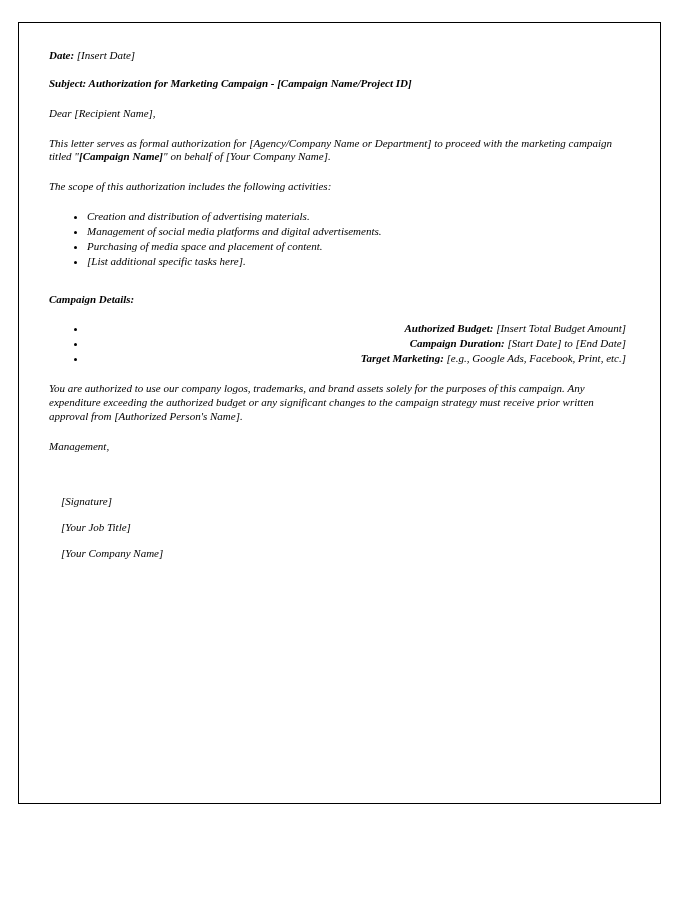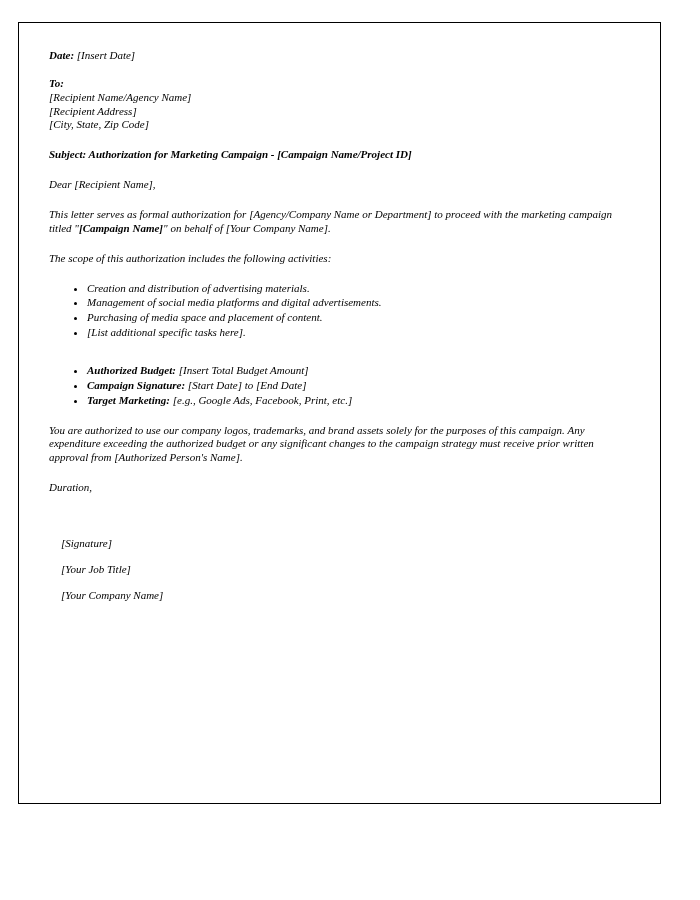--- a/index.html
+++ b/index.html
@@ -51,20 +51,21 @@
     padding-left: 38px;
     list-style-type: disc;
   }
   ul.activities li {
     margin: 0 0 1px 0;
   }
   ul.details {
     margin: 0 0 16px 0;
     padding-left: 38px;
     list-style-type: disc;
+    text-align: right;
   }
   ul.details li {
     margin: 0 0 1px 0;
   }
   .sig-block p {
     margin: 12px;
   }
   .spacer-small {
     height: 14px;
   }
@@ -73,53 +74,48 @@
 <body>
 
 <div class="page">
   <div class="content">
 
     <p class="block-tight">
       <span class="b">Date:</span>
       <span>[Insert Date]</span>
     </p>
 
-    <div class="block">
-      <p class="line b">To:</p>
-      <p class="line">[Recipient Name/Agency Name]</p>
-      <p class="line">[Recipient Address]</p>
-      <p class="line">[City, State, Zip Code]</p>
-    </div>
 
     <p class="block b">Subject: Authorization for Marketing Campaign - [Campaign Name/Project ID]</p>
 
     <p class="block">Dear [Recipient Name],</p>
 
     <p class="para"><span>This letter serves as formal authorization for [Agency/Company Name or Department] to proceed with the marketing campaign titled "</span><span class="b">[Campaign Name]</span><span>" on behalf of [Your Company Name].</span></p>
 
     <p class="para">The scope of this authorization includes the following activities:</p>
 
     <ul class="activities">
       <li>Creation and distribution of advertising materials.</li>
       <li>Management of social media platforms and digital advertisements.</li>
       <li>Purchasing of media space and placement of content.</li>
       <li>[List additional specific tasks here].</li>
     </ul>
 
+    <p class="para b">Campaign Details:</p>
 
     <ul class="details">
       <li><span class="b">Authorized Budget:</span> <span>[Insert Total Budget Amount]</span></li>
-      <li><span class="b">Campaign Signature:</span> <span>[Start Date] to [End Date]</span></li>
+      <li><span class="b">Campaign Duration:</span> <span>[Start Date] to [End Date]</span></li>
       <li><span class="b">Target Marketing:</span> <span>[e.g., Google Ads, Facebook, Print, etc.]</span></li>
     </ul>
 
     <p class="para">You are authorized to use our company logos, trademarks, and brand assets solely for the purposes of this campaign. Any expenditure exceeding the authorized budget or any significant changes to the campaign strategy must receive prior written approval from [Authorized Person's Name].</p>
 
 
-    <p class="para">Duration,</p>
+    <p class="para">Management,</p>
 
     <div class="spacer-small"></div>
 
     <div class="sig-block">
       <p>[Signature]</p>
       <p>[Your Job Title]</p>
       <p>[Your Company Name]</p>
     </div>
 
   </div>

